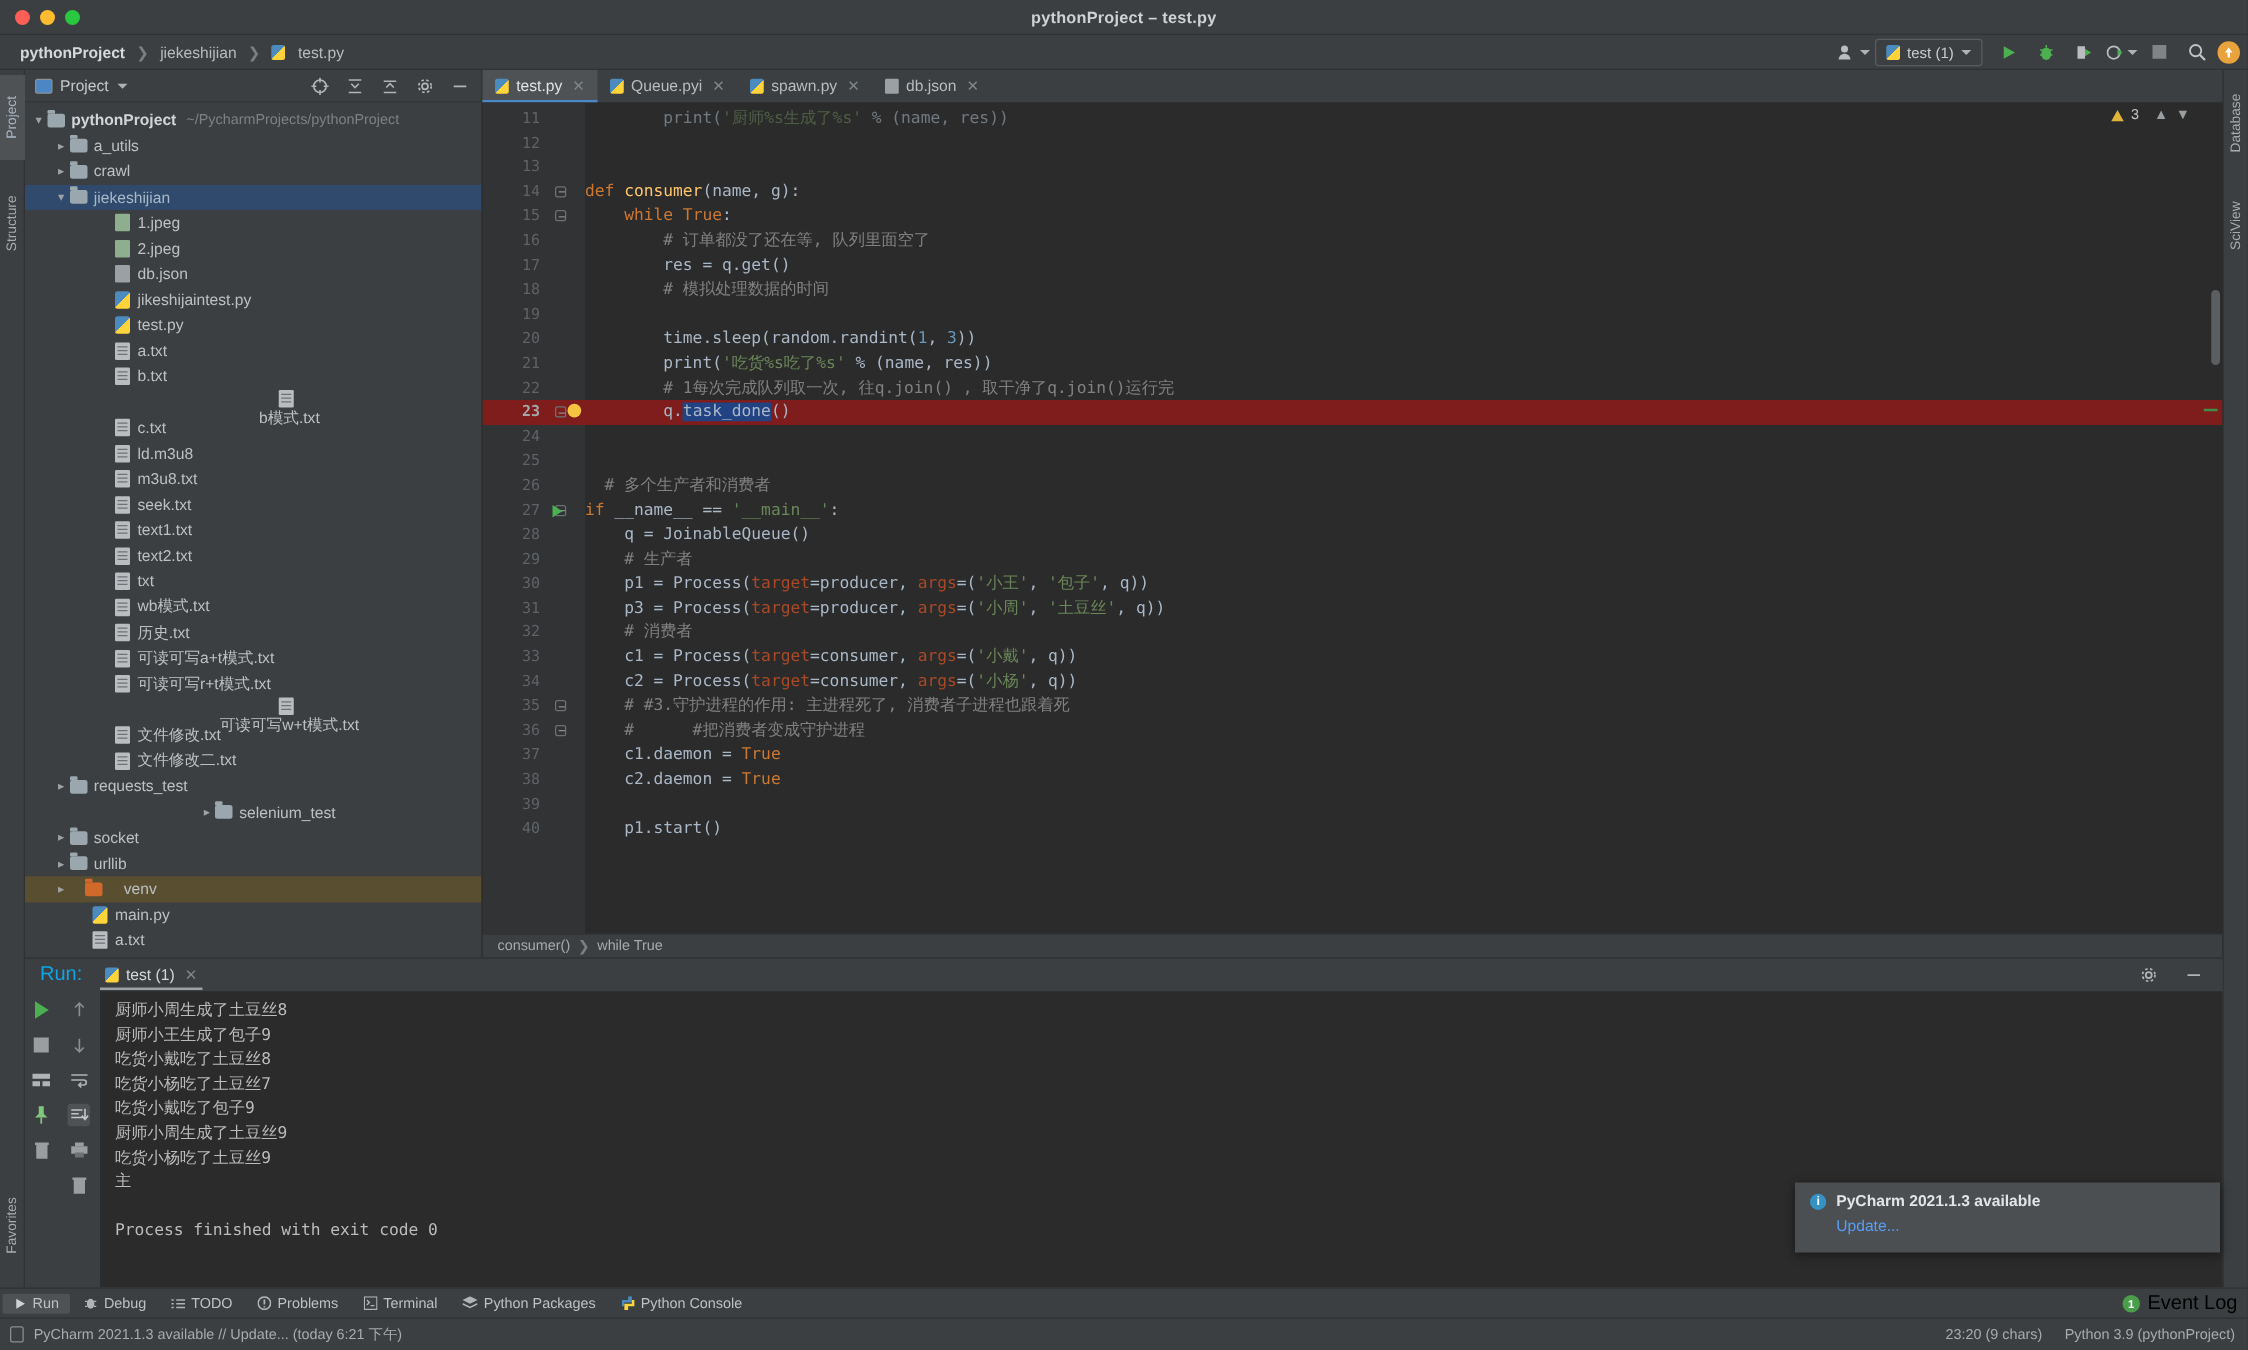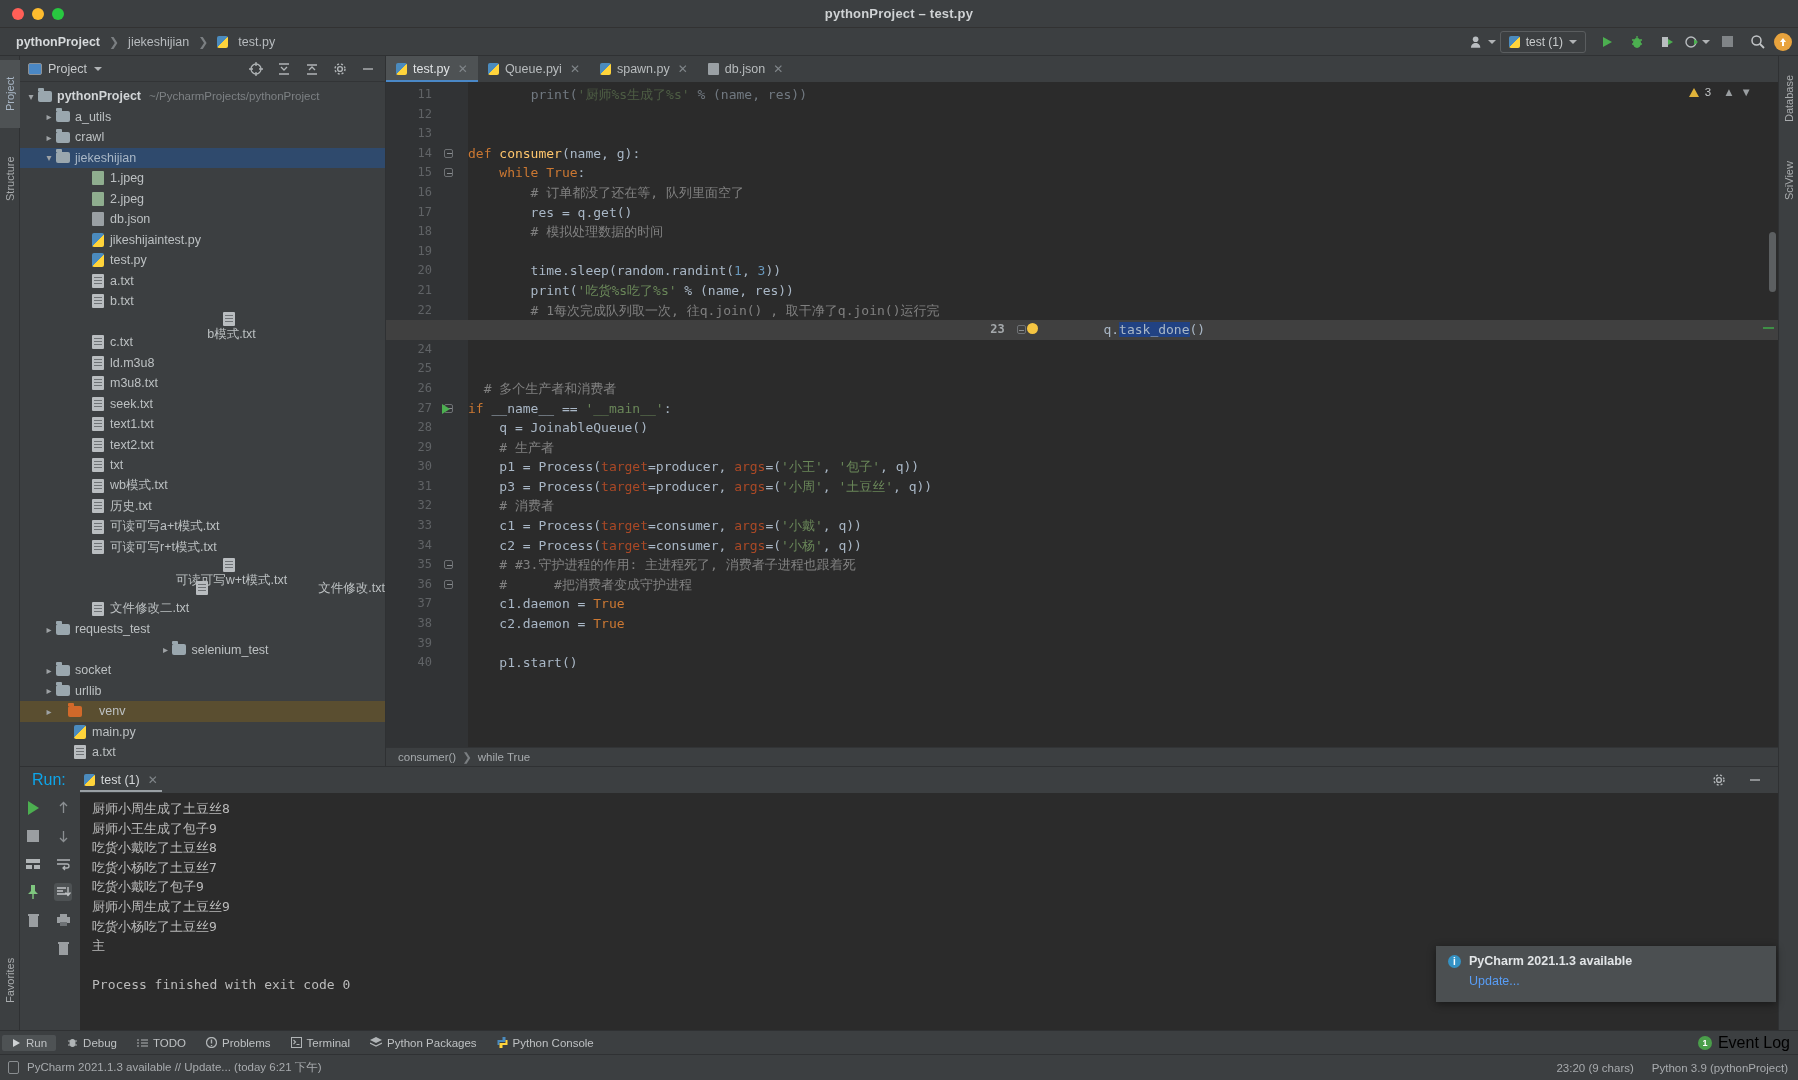--- a/index.html
+++ b/index.html
@@ -122,21 +122,21 @@
   .gutter {
     position: absolute; left: 0; top: 0; width: 62px; height: 100%;
     background: #313335;
   }
   .foldcol { position: absolute; left: 62px; top: 0; width: 20px; height: 100%; background: #313335; }
   .codelines {
     position: absolute; left: 0; top: 3px; right: 0;
     font-family: "DejaVu Sans Mono", monospace; font-size: 13px;
   }
   .cl { height: 19.6px; line-height: 19.6px; display: flex; white-space: pre; }
-  .cl.cur { background: #404040; justify-content: center; }
+  .cl.cur { background: #7f1d1d; }
   .ln {
     width: 46px; text-align: right; color: #606366; font-size: 12px;
     font-family: "DejaVu Sans Mono", monospace; flex: none;
   }
   .ln.b { color: #a4a8ab; font-weight: bold; }
   .gsp { width: 36px; flex: none; position: relative; }
   .ctxt { color: #a9b7c6; }
   .kw  { color: #cc7832; }
   .str { color: #6a8759; }
   .num { color: #6897bb; }
@@ -474,21 +474,21 @@
         <div class="row" style="padding-left: 58px;">
           <span class="arrow "></span>
           <span class="filic txt"></span>
           <span>可读可写r+t模式.txt</span>
         </div>
         <div class="row" style="padding-left: 58px; flex-direction: column;">
           <span class="arrow "></span>
           <span class="filic txt"></span>
           <span>可读可写w+t模式.txt</span>
         </div>
-        <div class="row" style="padding-left: 58px; justify-content: space-between;">
+        <div class="row" style="padding-left: 58px;">
           <span class="arrow "></span>
           <span class="filic txt"></span>
           <span>文件修改.txt</span>
         </div>
         <div class="row" style="padding-left: 58px;">
           <span class="arrow "></span>
           <span class="filic txt"></span>
           <span>文件修改二.txt</span>
         </div>
         <div class="row" style="padding-left: 22px;">

